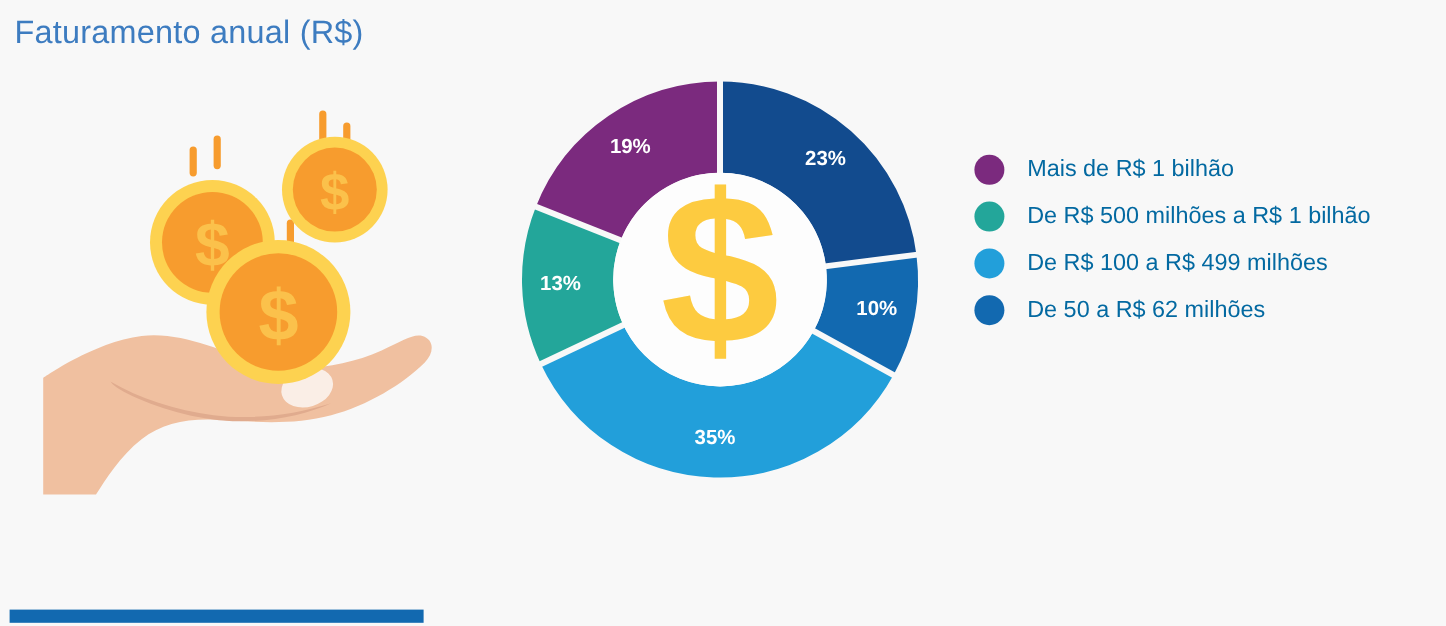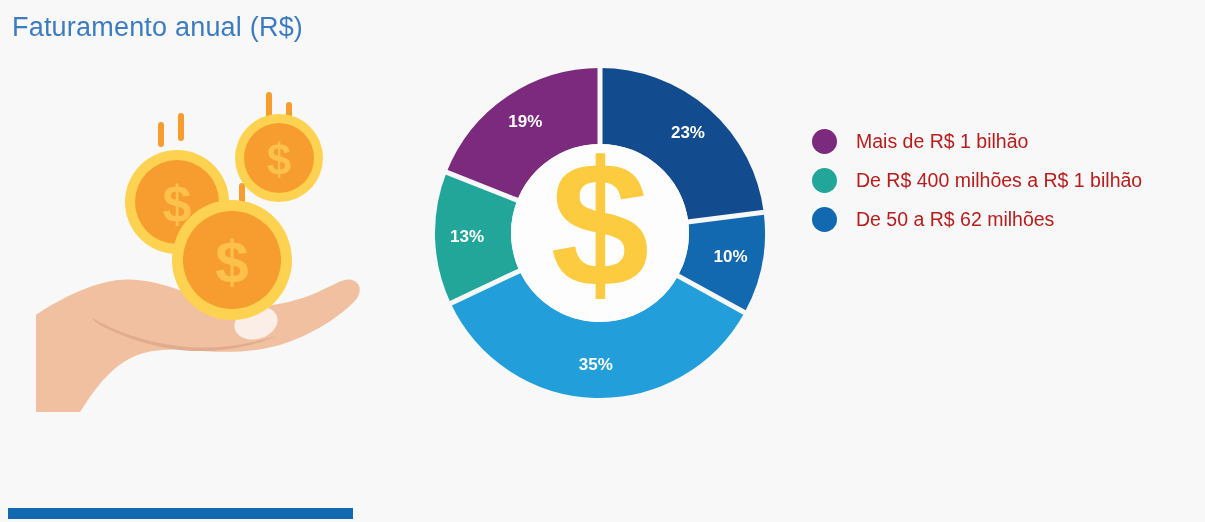--- a/index.html
+++ b/index.html
@@ -66,21 +66,21 @@
   }
   .legend-dot {
     width: 25px;
     height: 25px;
     border-radius: 50%;
     flex: 0 0 25px;
   }
   .legend-label {
     margin-left: 19px;
     font-size: 19.5px;
-    color: #b91c1c;
+    color: #0369a1;
     white-space: nowrap;
   }
   
   #accent-bar {
     position: absolute;
     left: 8px;
     top: 508px;
     width: 345px;
     height: 11px;
     background: #1269b0;
@@ -178,21 +178,25 @@
     </svg>
   </div>
 
   <div id="legend">
     <div class="legend-item">
       <span class="legend-dot" style="background:#7b2a7e"></span>
       <span class="legend-label">Mais de R$ 1 bilhão</span>
     </div>
     <div class="legend-item">
       <span class="legend-dot" style="background:#23a69a"></span>
-      <span class="legend-label">De R$ 400 milhões a R$ 1 bilhão</span>
+      <span class="legend-label">De R$ 500 milhões a R$ 1 bilhão</span>
+    </div>
+    <div class="legend-item">
+      <span class="legend-dot" style="background:#229fda"></span>
+      <span class="legend-label">De R$ 100 a R$ 499 milhões</span>
     </div>
     <div class="legend-item">
       <span class="legend-dot" style="background:#1269b0"></span>
       <span class="legend-label">De 50 a R$ 62 milhões</span>
     </div>
   </div>
 
   <div id="accent-bar"></div>
 
 </div>

